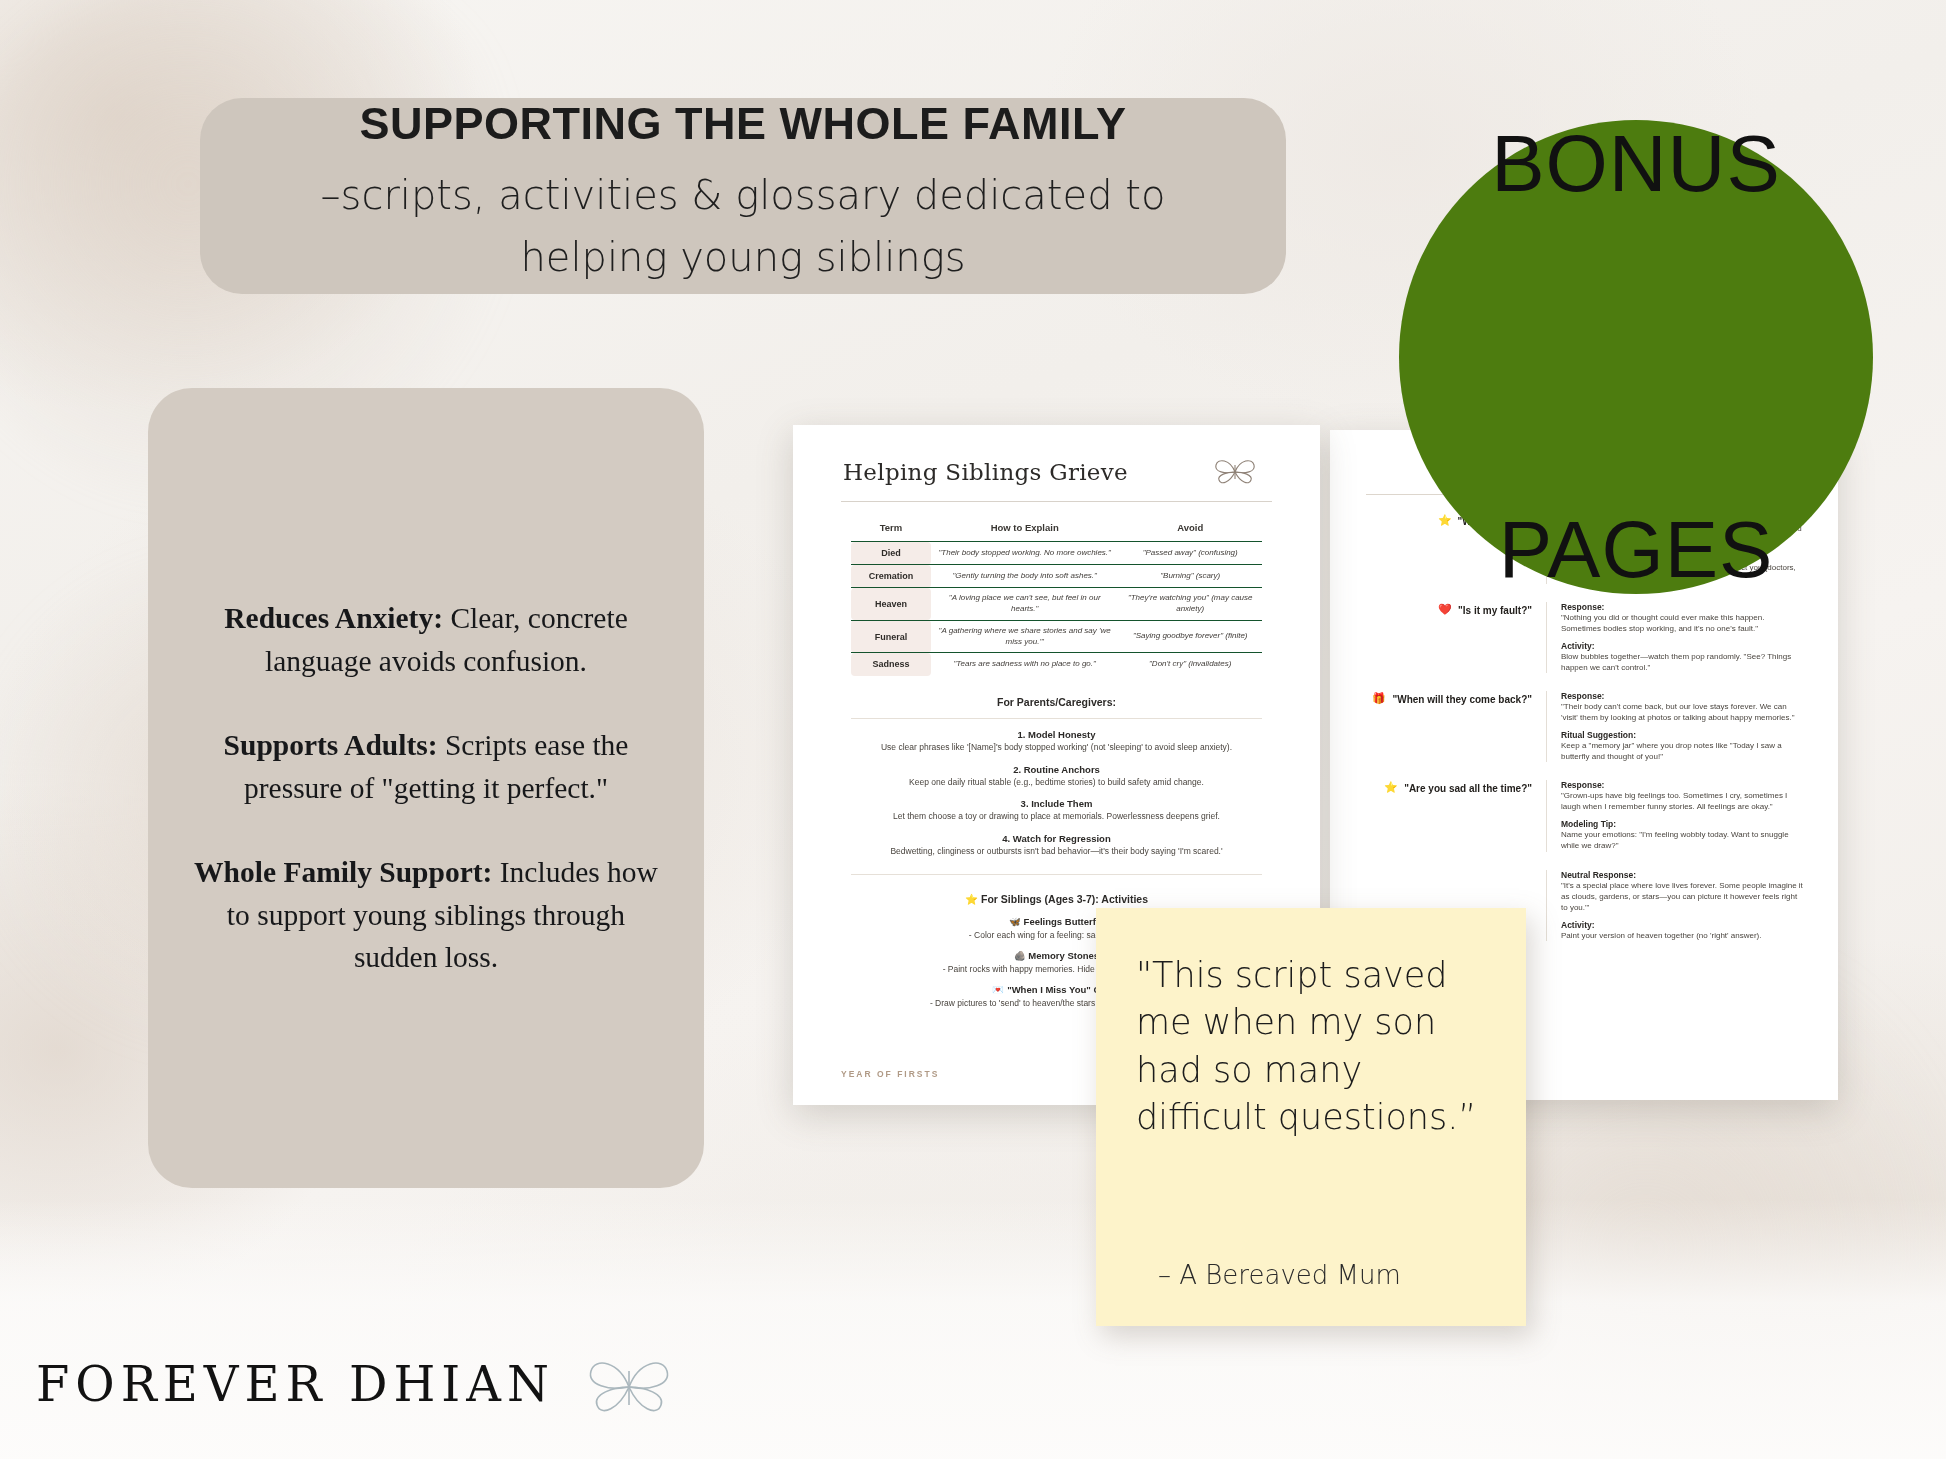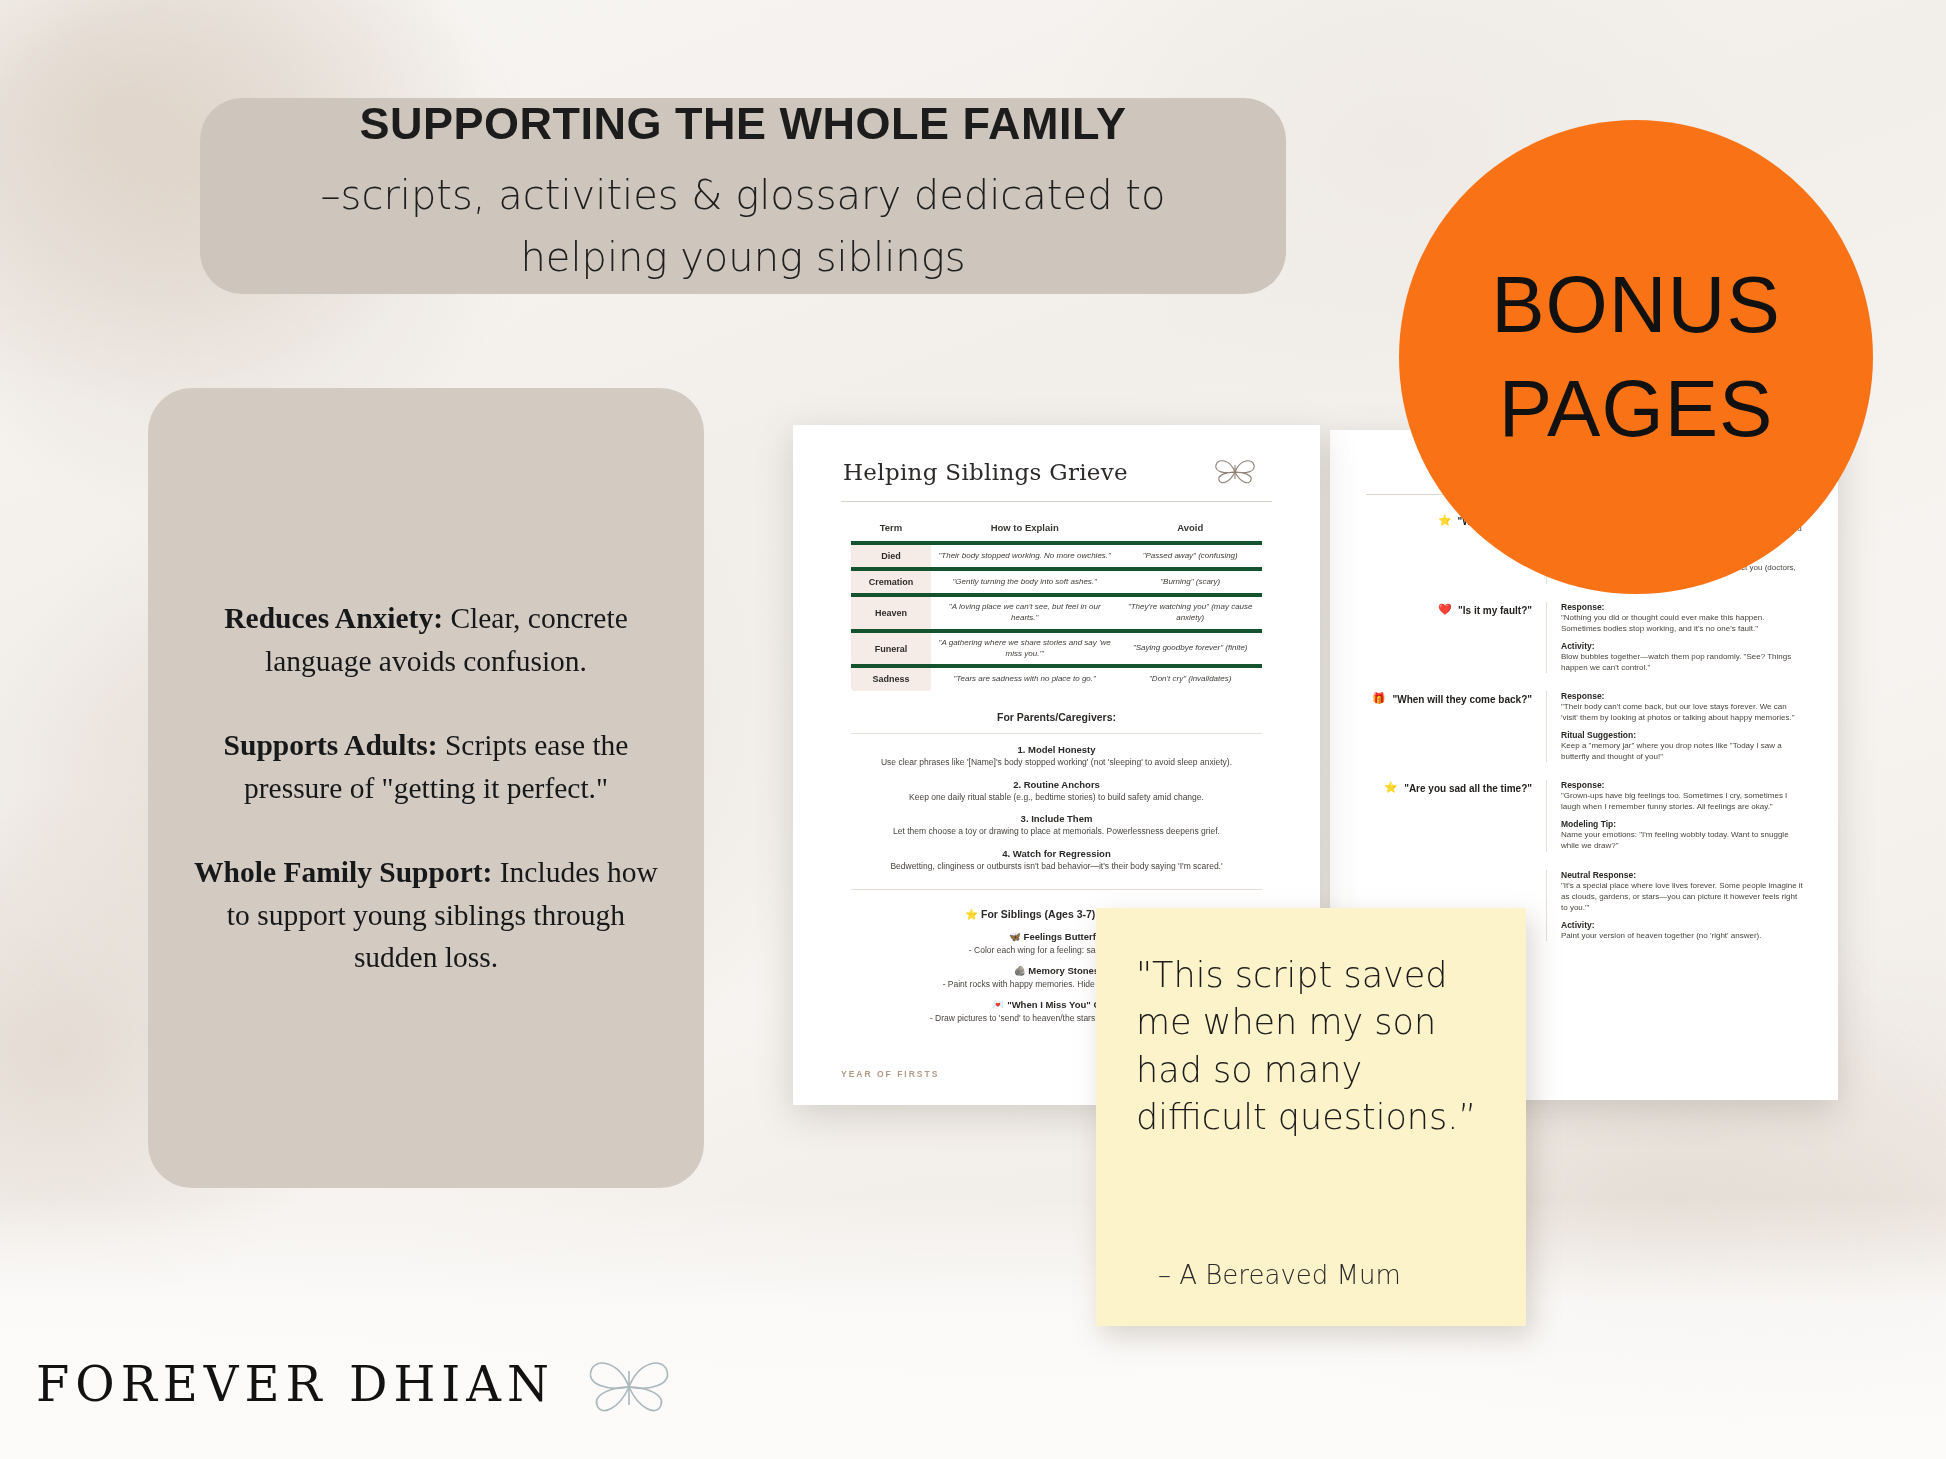--- a/index.html
+++ b/index.html
@@ -109,25 +109,25 @@
     text-align: center;
   }
   .benefit b { font-weight: bold; }
 
   
   #bonus-circle {
     position: absolute;
     left: 1399px; top: 120px;
     width: 474px; height: 474px;
     border-radius: 50%;
-    background: #f97316;
+    background: #4d7c0f;
     display: flex;
     flex-direction: column;
     align-items: center;
-    justify-content: center;
+    justify-content: space-between;
     gap: 16px;
   }
   .bonus-line {
     font-family: "Liberation Sans", sans-serif;
     font-size: 80px;
     letter-spacing: 1px;
     color: #111;
     line-height: 1.1;
   }
 
@@ -180,21 +180,21 @@
   }
   #p1-table th:first-child { width: 80px; }
   #p1-table td {
     font-size: 8px;
     color: #403c38;
     padding: 5px 6px;
     text-align: center;
     vertical-align: middle;
     font-style: italic;
     line-height: 1.35;
-    border-top: 4px solid #14532d;
+    border-top: 1px solid #14532d;
   }
   #p1-table td.term {
     font-style: normal;
     font-weight: bold;
     font-size: 9px;
     color: #2f2c29;
     background: #f5ece8;
     border-radius: 4px;
   }
   .p1-section-head {

